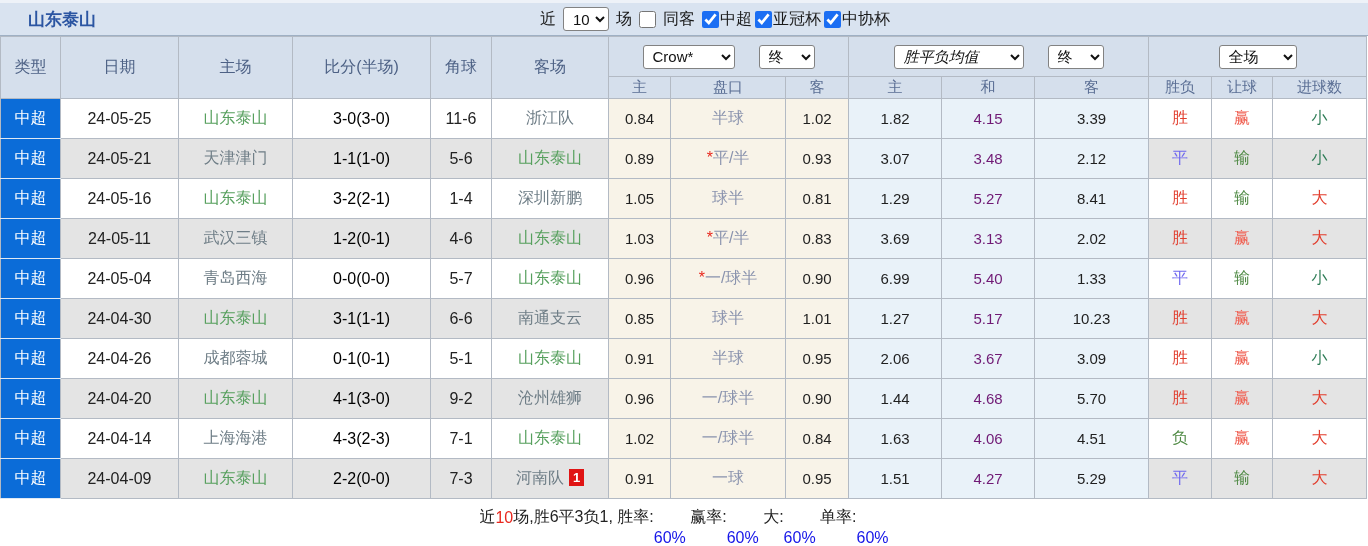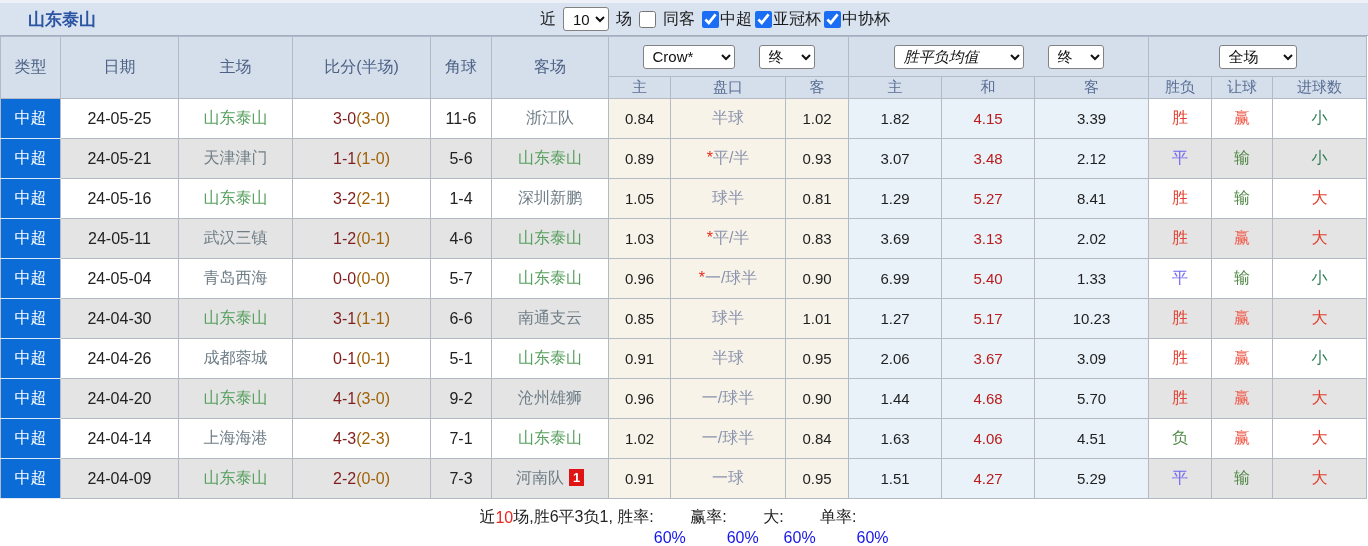--- a/index.html
+++ b/index.html
@@ -39,25 +39,25 @@
   tbody td { height:40px; font-size:16px; background:#fff; }
   tbody tr.alt td { background:#e4e4e4; }
   tbody td.col-league, tbody tr.alt td.col-league {
     background:#0b6cd8; color:#fff; border-bottom-color:#dfe9f4; border-top-color:#dfe9f4;
   }
   tbody td.asia, tbody tr.alt td.asia { background:#f8f3e8; }
   tbody td.euro, tbody tr.alt td.euro { background:#e9f2f9; }
   .num { font-size:15px; color:#1f1f1f; }
   .team-self { color:#57a05e; }
   .team-opp  { color:#6e7d86; }
-  .score-ft { color:#7f1d1d; }
-  .score-ht { color:#a16207;text-align:center; }
+  .score-ft { color:#000000; }
+  .score-ht { color:#000000;text-align:center; }
   .handicap-text { color:#8a93ae; }
   .star { color:#e8281e; }
-  .draw-odds { color:#b91c1c; }
+  .draw-odds { color:#701a75; }
   .c-red  { color:#e23d2d; }
   .c-pink { color:#f06052; }
   .c-blue { color:#6e67ef; }
   .c-green{ color:#4f8a44; }
   .c-teal { color:#2d7c55; }
   .badge {
     display:inline-block; background:#e01414; color:#fff; font-size:13px; font-weight:bold;
     width:15px; height:17px; line-height:17px; margin-left:5px; vertical-align:1px; text-align:center;
   }
   

